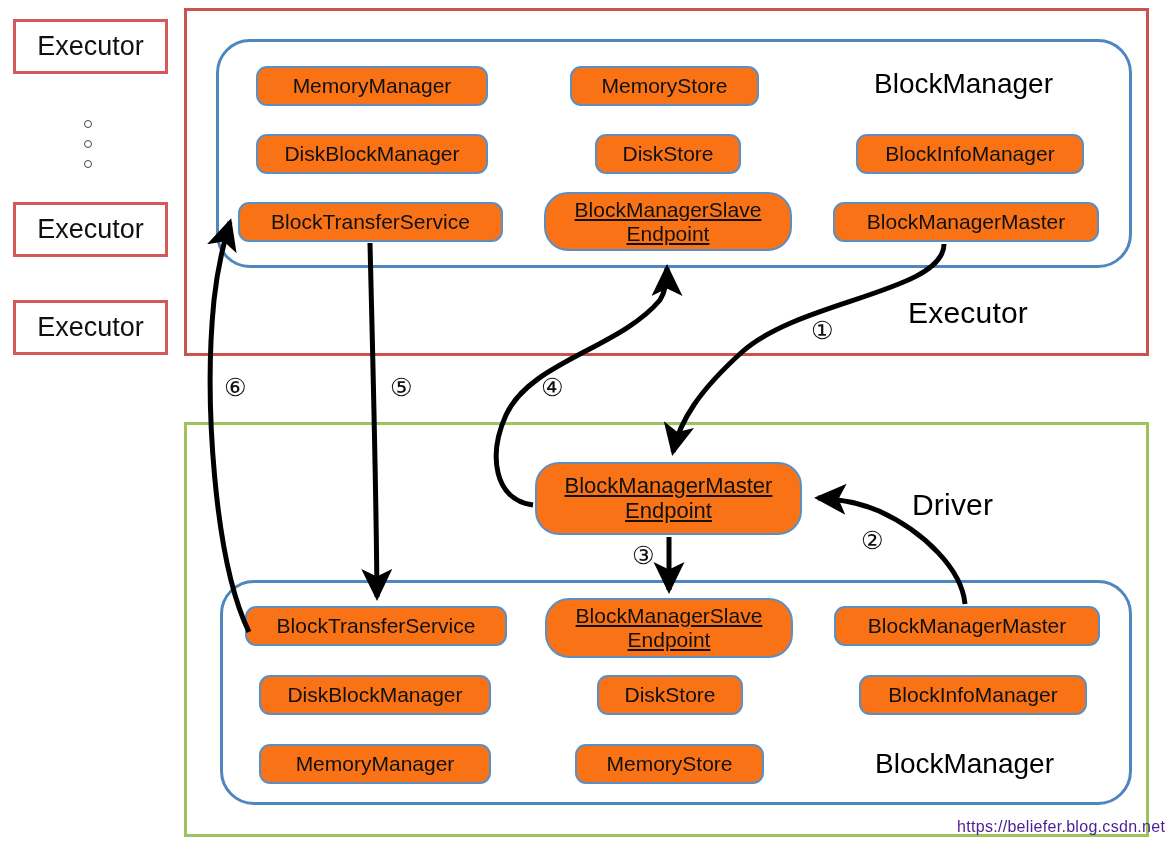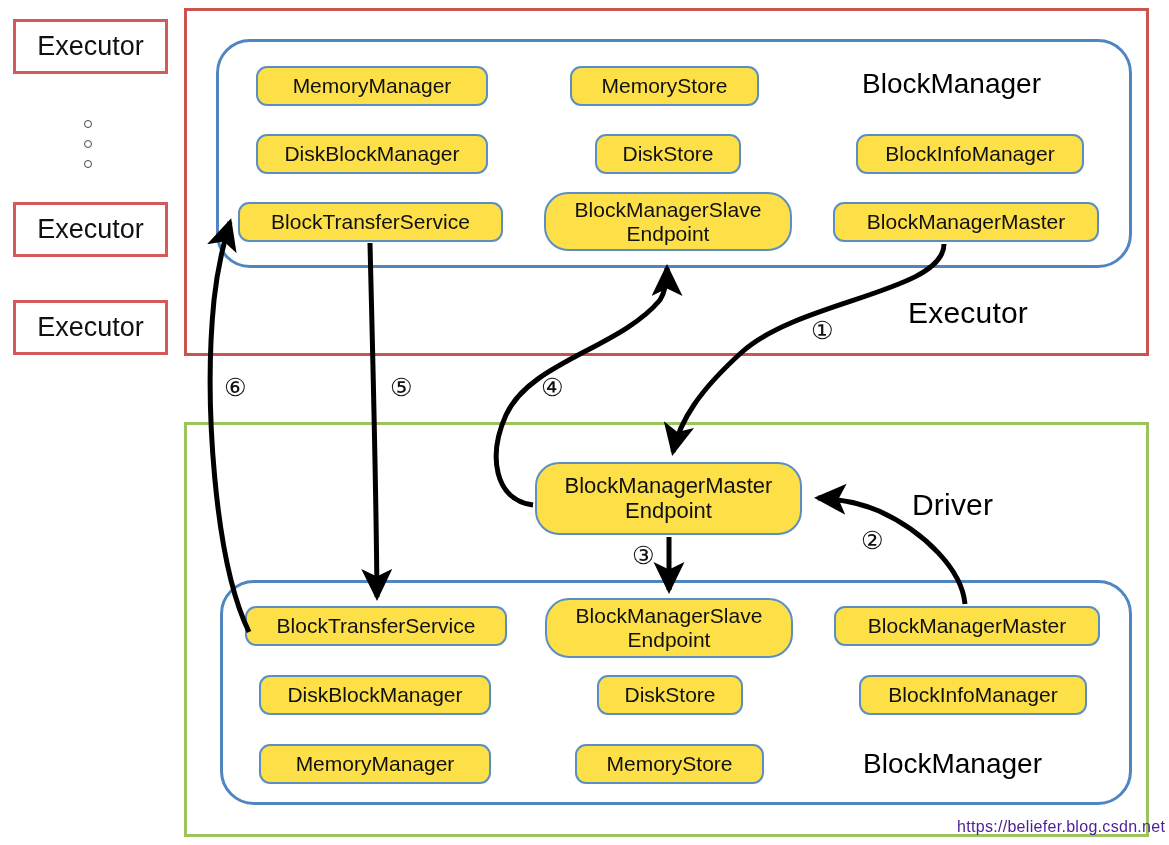--- a/index.html
+++ b/index.html
@@ -67,38 +67,39 @@
     box-sizing: border-box;
     border: 3px solid #4f86c0;
     border-radius: 34px;
     background: transparent;
   }
   .bm-title {
     position: absolute;
     font-size: 28px;
     color: #000;
     white-space: nowrap;
+    margin-left: 12px;
   }
   
   .comp {
     position: absolute;
     box-sizing: border-box;
     border: 2.5px solid #5b8fc4;
     border-radius: 11px;
-    background: #fde047;
+    background: #f97316;
     display: flex;
     align-items: center;
     justify-content: center;
     text-align: center;
     font-size: 21px;
     line-height: 1.12;
     color: #111;
     padding: 2px 6px;
   }
-  .comp.two-line { border-radius: 24px; }
+  .comp.two-line { border-radius: 24px; text-decoration: underline; }
   
   .step {
     position: absolute;
     font-size: 25px;
     color: #111;
     line-height: 1;
     font-family: "DejaVu Sans", sans-serif;
   }
   
   #arrows {

